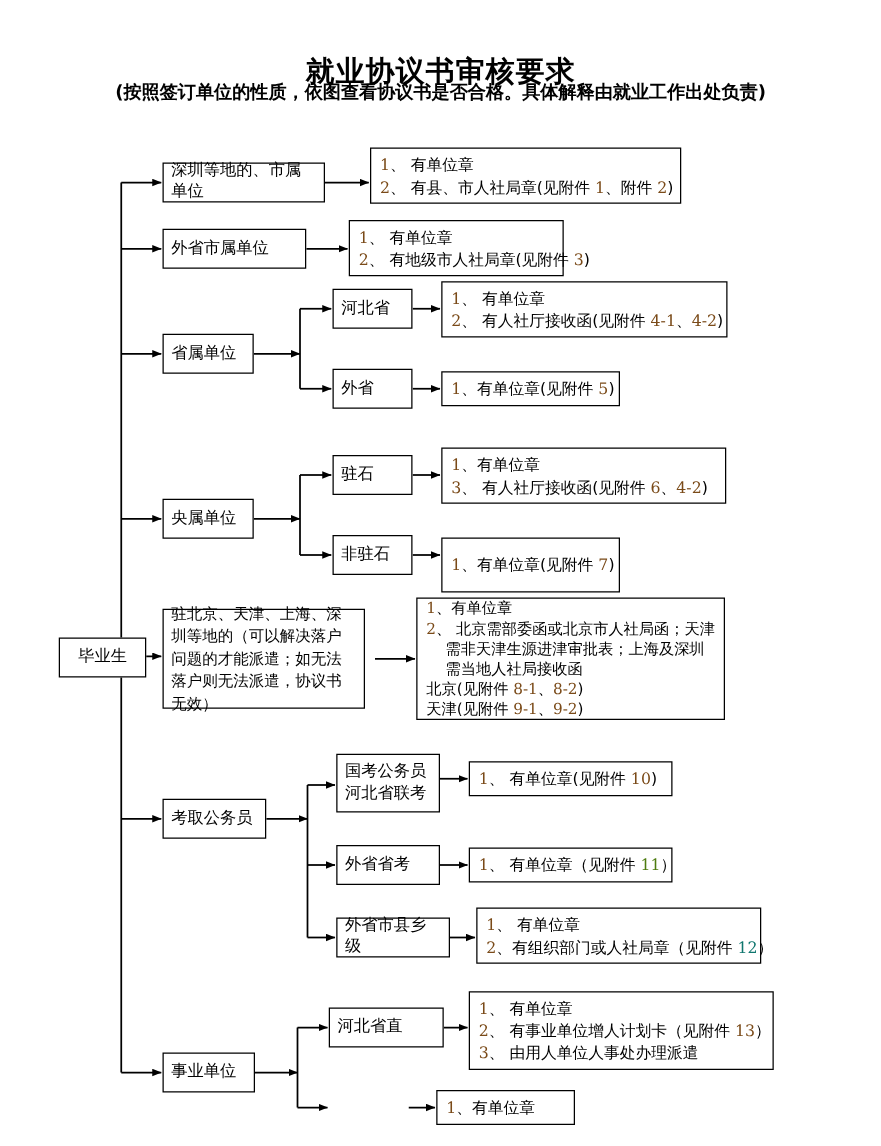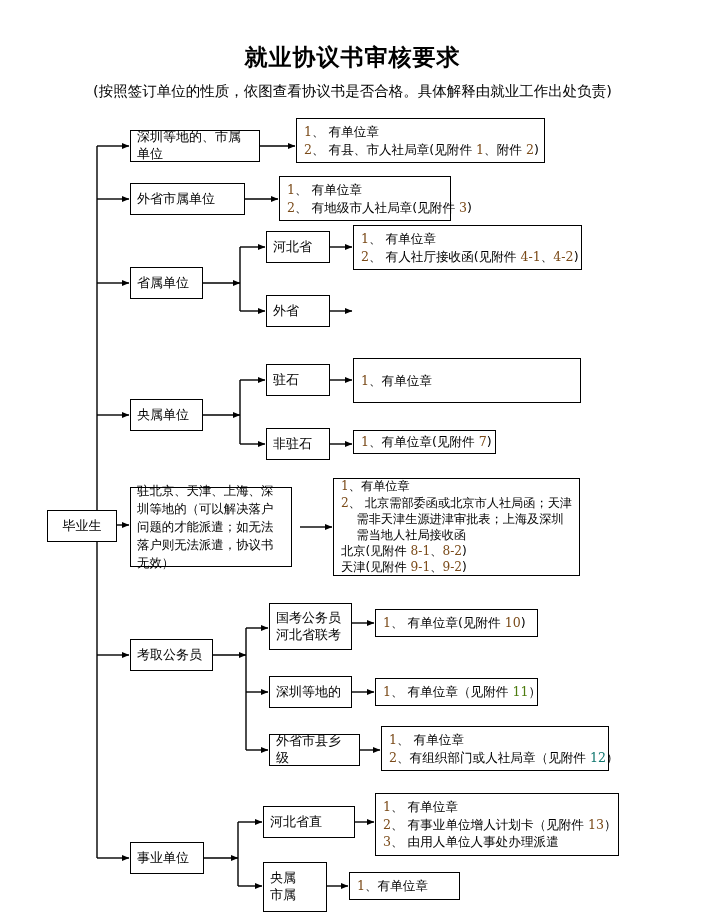--- a/index.html
+++ b/index.html
@@ -28,25 +28,25 @@
     width: 705px;
     text-align: center;
     font-size: 23px;
     font-weight: bold;
     letter-spacing: 1px;
     font-family: "DejaVu Serif", "Liberation Serif", serif;
   }
   .subtitle {
     position: absolute;
     left: 0;
-    top: 82px;
+    top: 64px;
     width: 705px;
     text-align: center;
     font-size: 14.5px;
-    font-weight: normal;
+    font-weight: bold;
     font-family: "DejaVu Sans", "Liberation Sans", sans-serif;
   }
   .node {
     position: absolute;
     box-sizing: border-box;
     border: 1.3px solid #000;
     background: #fff;
     display: flex;
     align-items: center;
     font-size: 13px;
@@ -171,34 +171,38 @@
   <div class="node" style="left:266px; top:231px; width:64px; height:32px;">
     <span>河北省</span>
   </div>
   <div class="detail" style="left:353px; top:225px; width:229px; height:45px;">
     <span class="ln"><span class="num" style="color:#7a4a18">1</span>、 有单位章</span>
     <span class="ln"><span class="num" style="color:#7a4a18">2</span>、 有人社厅接收函(见附件 <span class="num" style="color:#7a4a18">4-1</span>、<span class="num" style="color:#7a4a18">4-2</span>)</span>
   </div>
   <div class="node" style="left:266px; top:295px; width:64px; height:32px;">
     <span>外省</span>
   </div>
+  <div class="detail" style="left:353px; top:297px; width:143px; height:28px;">
+    <span class="ln"><span class="num" style="color:#7a4a18">1</span>、有单位章(见附件 <span class="num" style="color:#7a4a18">5</span>)</span>
+  </div>
 
   <div class="node" style="left:130px; top:399px; width:73px; height:32px;">
     <span>央属单位</span>
   </div>
   <div class="node" style="left:266px; top:364px; width:64px; height:32px;">
     <span>驻石</span>
   </div>
   <div class="detail" style="left:353px; top:358px; width:228px; height:45px;">
     <span class="ln"><span class="num" style="color:#7a4a18">1</span>、有单位章</span>
+    <span class="ln"><span class="num" style="color:#7a4a18">3</span>、 有人社厅接收函(见附件 <span class="num" style="color:#7a4a18">6</span>、<span class="num" style="color:#7a4a18">4-2</span>)</span>
   </div>
   <div class="node" style="left:266px; top:428px; width:64px; height:32px;">
     <span>非驻石</span>
   </div>
-  <div class="detail" style="left:353px; top:430px; width:143px; height:24px;">
+  <div class="detail" style="left:353px; top:430px; width:143px; height:44px;">
     <span class="ln"><span class="num" style="color:#7a4a18">1</span>、有单位章(见附件 <span class="num" style="color:#7a4a18">7</span>)</span>
   </div>
 
   <div class="node" style="left:130px; top:487px; width:162px; height:80px; font-size:12.4px; line-height:1.45; align-items:center;">
     <span>驻北京、天津、上海、深圳等地的（可以解决落户问题的才能派遣；如无法落户则无法派遣，协议书无效）</span>
   </div>
   <div class="detail" style="left:333px; top:478px; width:247px; height:98px; font-size:12.2px; line-height:1.33;">
     <span class="ln"><span class="num" style="color:#7a4a18">1</span>、有单位章</span>
     <span class="ln"><span class="num" style="color:#7a4a18">2</span>、 北京需部委函或北京市人社局函；天津</span>
     <span class="ln">    需非天津生源进津审批表；上海及深圳</span>
@@ -211,21 +215,21 @@
     <span>国考公务员
 河北省联考</span>
   </div>
   <div class="node" style="left:130px; top:639px; width:83px; height:32px;">
     <span>考取公务员</span>
   </div>
   <div class="detail" style="left:375px; top:609px; width:163px; height:28px;">
     <span class="ln"><span class="num" style="color:#7a4a18">1</span>、 有单位章(见附件 <span class="num" style="color:#7a4a18">10</span>)</span>
   </div>
   <div class="node" style="left:269px; top:676px; width:83px; height:32px;">
-    <span>深圳等地的</span>
+    <span>外省省考</span>
   </div>
   <div class="detail" style="left:375px; top:678px; width:163px; height:28px;">
     <span class="ln"><span class="num" style="color:#7a4a18">1</span>、 有单位章（见附件 <span class="num" style="color:#4d7c0f">11</span>）</span>
   </div>
   <div class="node" style="left:269px; top:734px; width:91px; height:32px;">
     <span>外省市县乡级</span>
   </div>
   <div class="detail" style="left:381px; top:726px; width:228px; height:45px;">
     <span class="ln"><span class="num" style="color:#7a4a18">1</span>、 有单位章</span>
     <span class="ln"><span class="num" style="color:#7a4a18">2</span>、有组织部门或人社局章（见附件 <span class="num" style="color:#0f766e">12</span>）</span>
@@ -235,21 +239,17 @@
     <span>事业单位</span>
   </div>
   <div class="node" style="left:263px; top:806px; width:92px; height:32px;">
     <span>河北省直</span>
   </div>
   <div class="detail" style="left:375px; top:793px; width:244px; height:63px;">
     <span class="ln"><span class="num" style="color:#7a4a18">1</span>、 有单位章</span>
     <span class="ln"><span class="num" style="color:#7a4a18">2</span>、 有事业单位增人计划卡（见附件 <span class="num" style="color:#7a4a18">13</span>）</span>
     <span class="ln"><span class="num" style="color:#7a4a18">3</span>、 由用人单位人事处办理派遣</span>
   </div>
-  <div class="node" style="left:263px; top:862px; width:64px; height:50px; line-height:1.3;">
-    <span>央属
-市属</span>
-  </div>
   <div class="detail" style="left:349px; top:872px; width:111px; height:28px;">
     <span class="ln"><span class="num" style="color:#7a4a18">1</span>、有单位章</span>
   </div>
 
 </div>
 
 </body></html>

